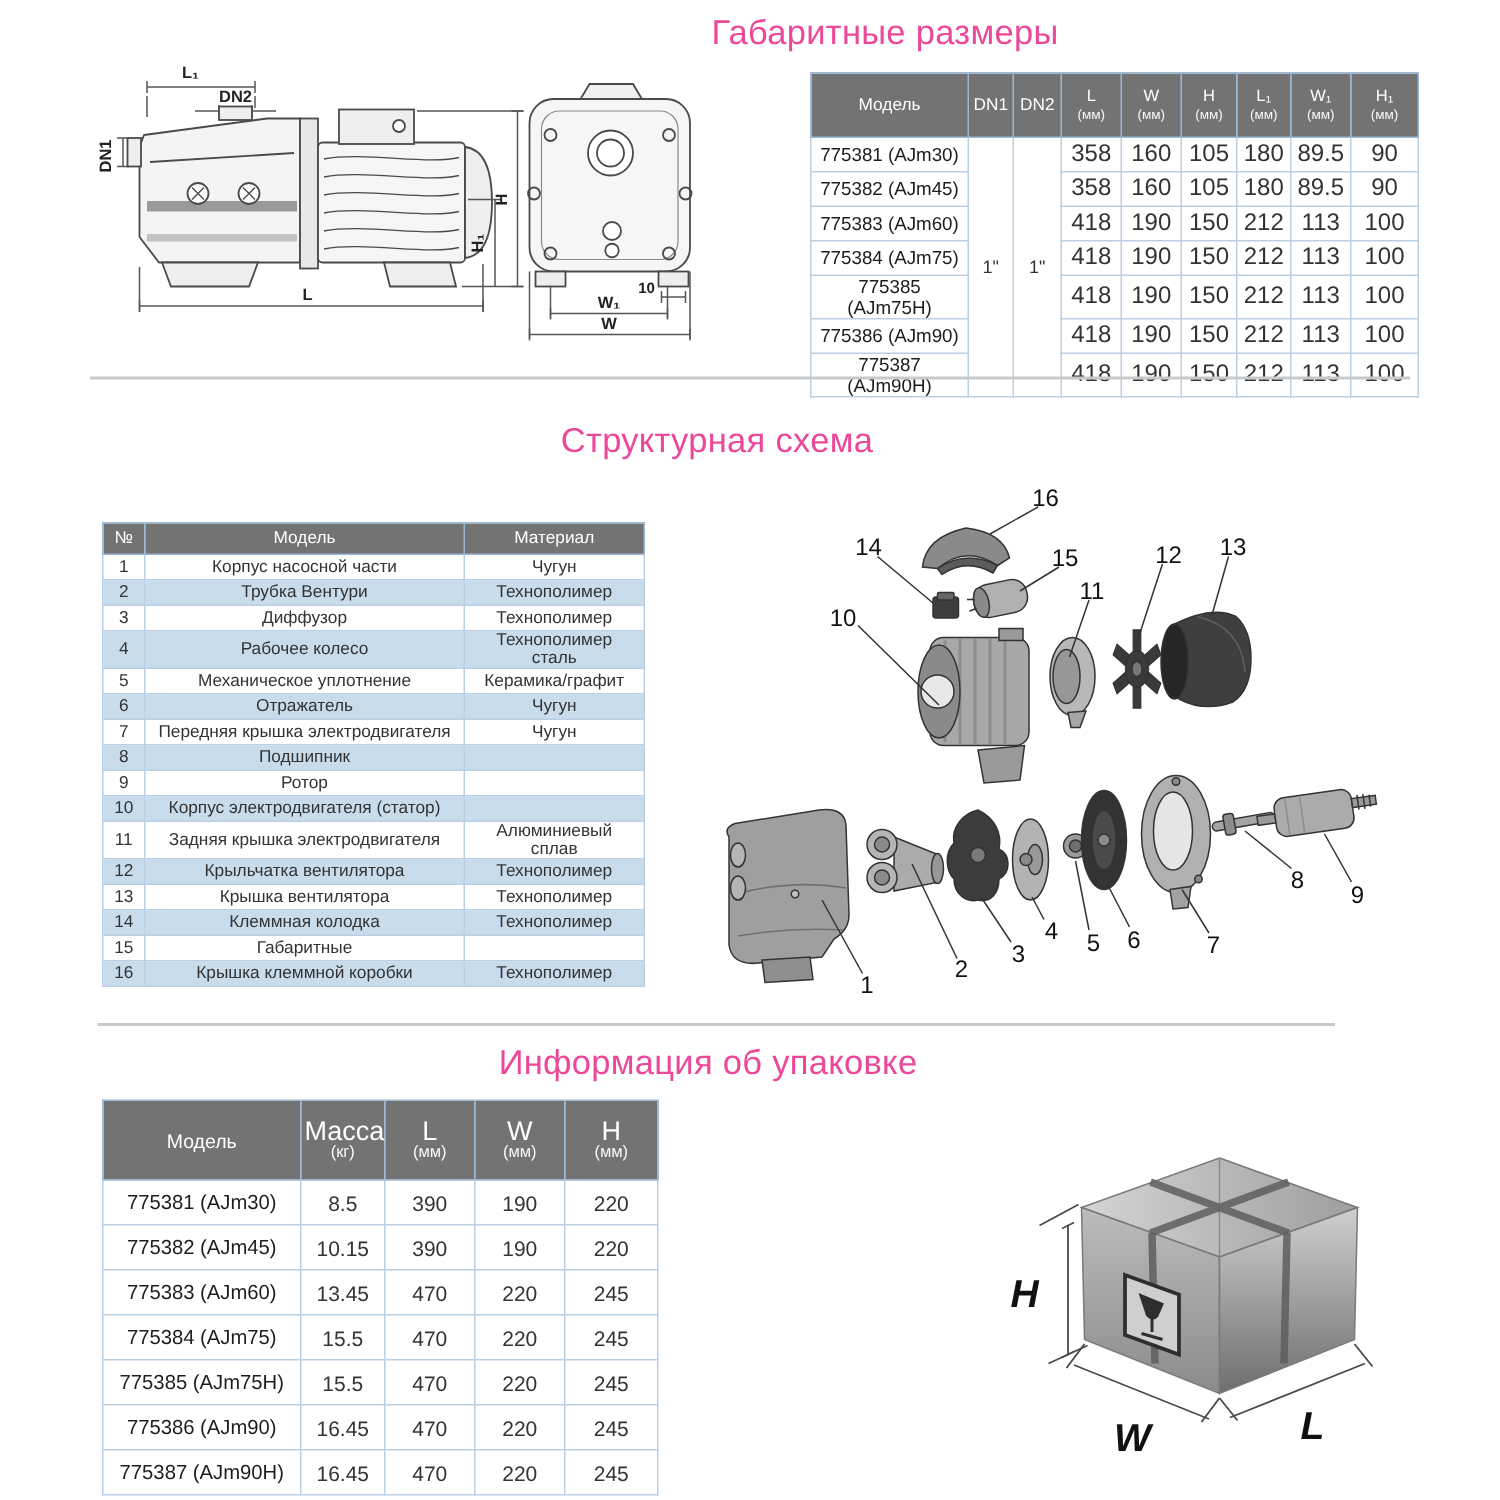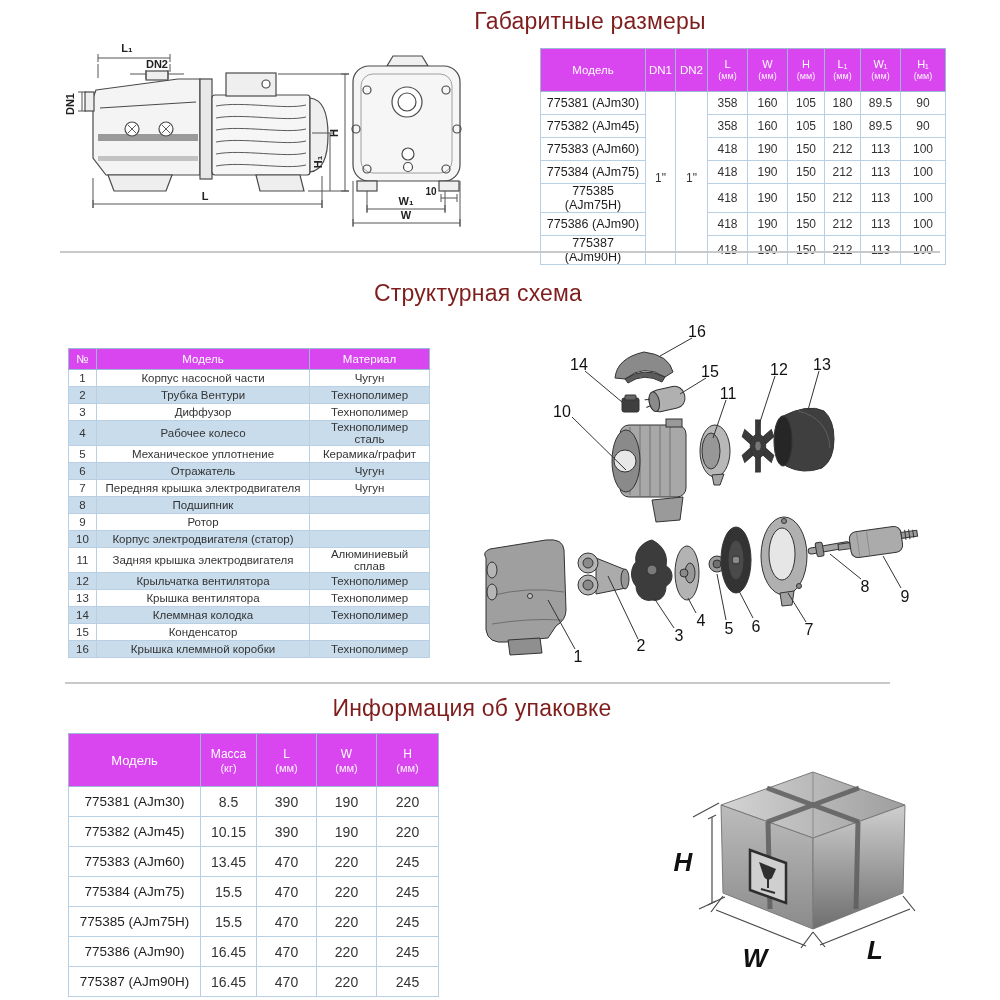--- a/index.html
+++ b/index.html
@@ -2,56 +2,56 @@
 <html><head>
 <meta charset="utf-8">
 <style>
   html,body{margin:0;padding:0;}
   body{
     width:1000px;height:1000px;background:#ffffff;position:relative;
     font-family:"Liberation Sans", sans-serif;color:#222;overflow:hidden;
   }
   .abs{position:absolute;}
   .section-title{
-    position:absolute;font-size:23px;color:#7f1d1d;letter-spacing:.2px;
+    position:absolute;font-size:23px;color:#ec4899;letter-spacing:.2px;
     text-align:center;white-space:nowrap;
   }
   .divider{position:absolute;height:2px;background:#c9c9c9;}
 
   table.tbl{border-collapse:collapse;table-layout:fixed;}
   table.tbl th{
-    background:#d946ef;color:#ffffff;font-weight:normal;
+    background:#737373;color:#ffffff;font-weight:normal;
     border:1px solid #9bb8d4;text-align:center;vertical-align:middle;
   }
   table.tbl td{
     border:1px solid #b9cfe3;background:#fff;text-align:center;
     vertical-align:middle;color:#333;
   }
   .hm{display:block;font-size:11px;line-height:13px;}
   .hu{display:block;font-size:9px;line-height:11px;opacity:.95;}
 
   
   .dims th{height:40px;font-size:11.5px;padding:1px 2px;}
-  .dims td{height:22px;font-size:12px;padding:0 2px;}
+  .dims td{height:22px;font-size:16px;padding:0 2px;}
   .dims td.model{font-size:12.5px;color:#1d1d1d;}
   .dims td.dn{font-size:12px;}
 
   
   .parts th{height:20px;font-size:11.5px;padding:0 6px;}
   .parts td{
     height:16px;font-size:11.5px;padding:0 6px;text-align:left;
     border-top:1px solid #fff;border-bottom:1px solid #fff;
     border-left:1px solid #dce9f3;border-right:1px solid #dce9f3;
   }
   .parts td.num{text-align:center;}
   .parts tbody tr:nth-child(even) td{background:#c9dcec;}
 
   
   .pack th{height:50px;font-size:13px;padding:1px 2px;}
-  .pack .hm{font-size:12px;line-height:16px;}
+  .pack .hm{font-size:18px;line-height:16px;}
   .pack .hu{font-size:11px;line-height:13px;}
   .pack td{height:29px;font-size:14px;padding:0 2px;}
   .pack td.model{font-size:13.5px;color:#1d1d1d;}
 
   svg text{font-family:"Liberation Sans", sans-serif;}
   .dimlbl{font-size:11px;font-weight:bold;fill:#222;}
   .numlbl{font-size:16px;fill:#111;}
   .boxlbl{font-size:26px;font-weight:bold;font-style:italic;fill:#111;}
 </style>
 </head>
@@ -347,21 +347,21 @@
         <td>Крышка вентилятора</td>
         <td>Технополимер</td>
       </tr>
       <tr>
         <td class="num">14</td>
         <td>Клеммная колодка</td>
         <td>Технополимер</td>
       </tr>
       <tr>
         <td class="num">15</td>
-        <td>Конденсатор</td>
+        <td>Габаритные</td>
         <td></td>
       </tr>
       <tr>
         <td class="num">16</td>
         <td>Крышка клеммной коробки</td>
         <td>Технополимер</td>
       </tr>
     </tbody>
 </table>
 

